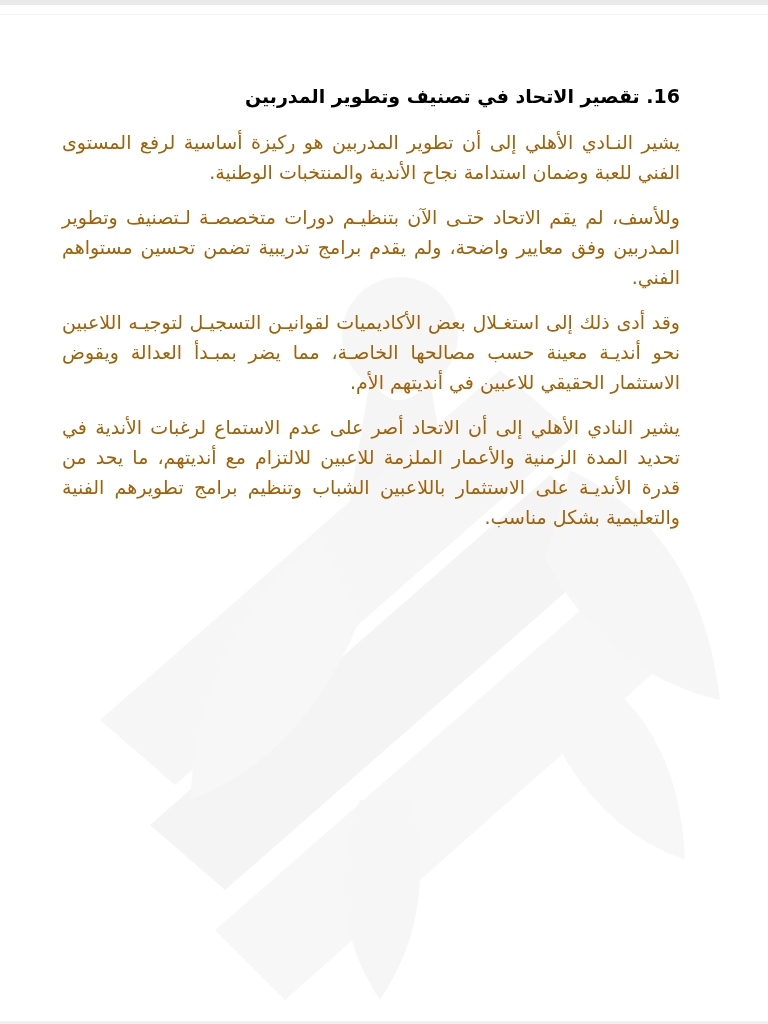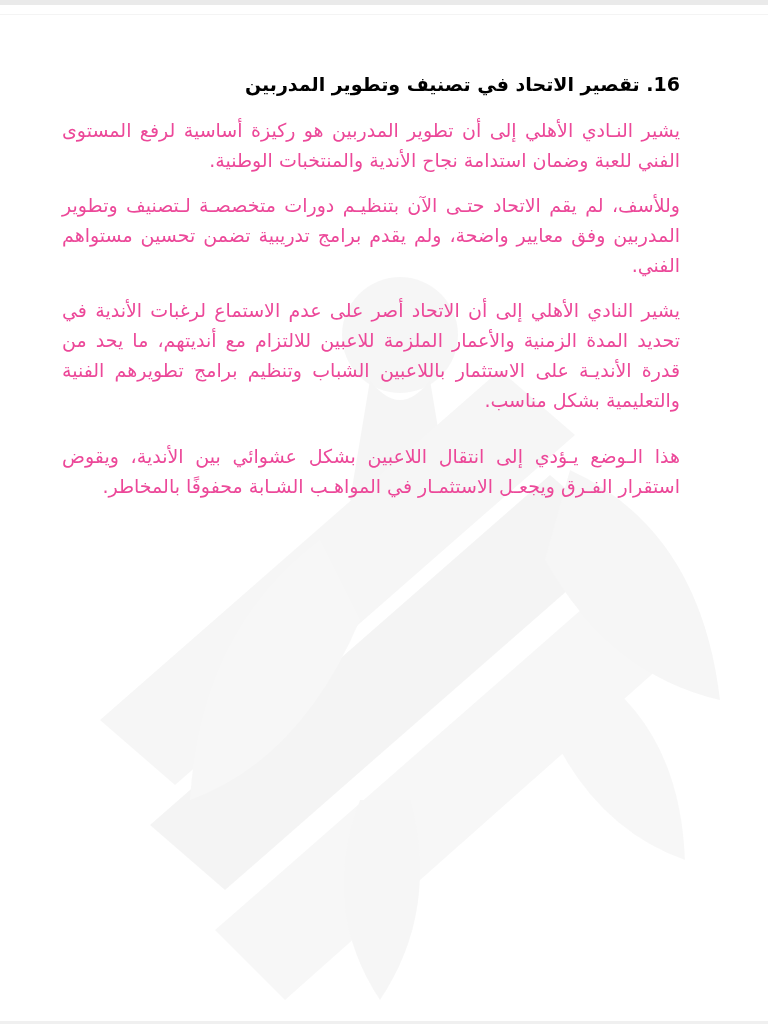--- a/index.html
+++ b/index.html
@@ -39,41 +39,41 @@
     position: absolute;
     top: 240px;
     left: 70px;
     width: 680px;
     height: 780px;
     z-index: 0;
     pointer-events: none;
   }
   .content {
     position: absolute;
-    top: 68px;
+    top: 80px;
     right: 88px;
     width: 618px;
     z-index: 1;
     direction: rtl;
   }
   .section-heading {
     font-size: 19px;
     font-weight: 700;
     color: #000000;
     text-align: right;
     line-height: 33px;
     margin: 0 0 14px 0;
   }
   .section-heading.spaced {
     margin-top: 24px;
   }
   .body-para {
     font-size: 19px;
     font-weight: 400;
-    color: #ec4899;
+    color: #a16207;
     line-height: 30px;
     text-align: justify;
     text-align-last: right;
     margin: 0 0 15px 0;
   }
   .body-para.gap-before {
     margin-top: 26px;
   }
 </style>
 </head>
@@ -99,21 +99,21 @@
       </g>
     </svg>
   </div>
 
   <div class="content">
 
     <h2 class="section-heading">16. تقصير الاتحاد في تصنيف وتطوير المدربين</h2>
     <p class="body-para">يشير النـادي الأهلي إلى أن تطوير المدربين هو ركيزة أساسية لرفع المستوى الفني للعبة وضمان استدامة نجاح الأندية والمنتخبات الوطنية.</p>
     <p class="body-para">وللأسف، لم يقم الاتحاد حتـى الآن بتنظيـم دورات متخصصـة لـتصنيف وتطوير المدربين وفق معايير واضحة، ولم يقدم برامج تدريبية تضمن تحسين مستواهم الفني.</p>
 
+    <p class="body-para">وقد أدى ذلك إلى استغـلال بعض الأكاديميات لقوانيـن التسجيـل لتوجيـه اللاعبين نحو أنديـة معينة حسب مصالحها الخاصـة، مما يضر بمبـدأ العدالة ويقوض الاستثمار الحقيقي للاعبين في أنديتهم الأم.</p>
 
     <p class="body-para">يشير النادي الأهلي إلى أن الاتحاد أصر على عدم الاستماع لرغبات الأندية في تحديد المدة الزمنية والأعمار الملزمة للاعبين للالتزام مع أنديتهم، ما يحد من قدرة الأنديـة على الاستثمار باللاعبين الشباب وتنظيم برامج تطويرهم الفنية والتعليمية بشكل مناسب.</p>
-    <p class="body-para gap-before">هذا الـوضع يـؤدي إلى انتقال اللاعبين بشكل عشوائي بين الأندية، ويقوض استقرار الفـرق ويجعـل الاستثمـار في المواهـب الشـابة محفوفًا بالمخاطر.</p>
 
   </div>
 
   <div class="bottom-edge"></div>
 
 </div>
 
 </body></html>

